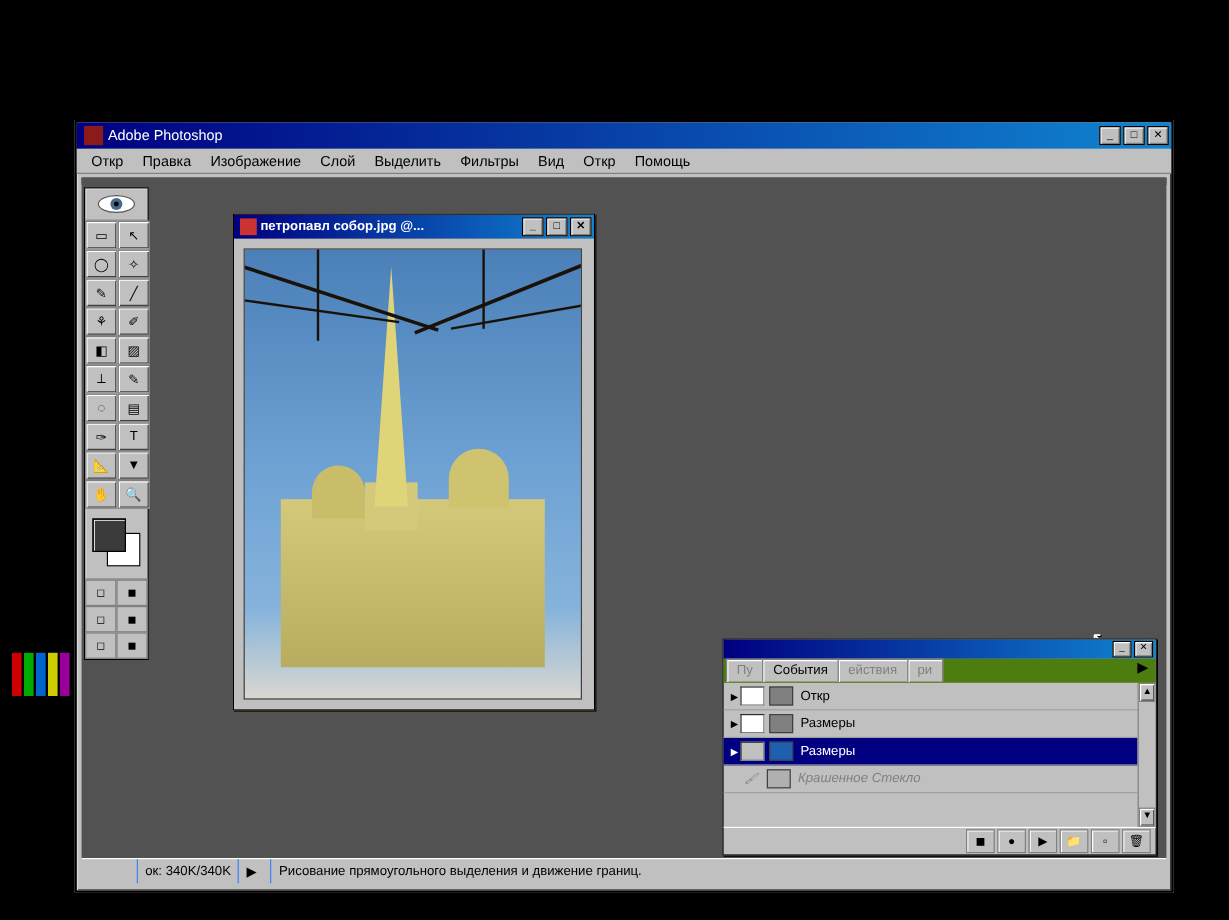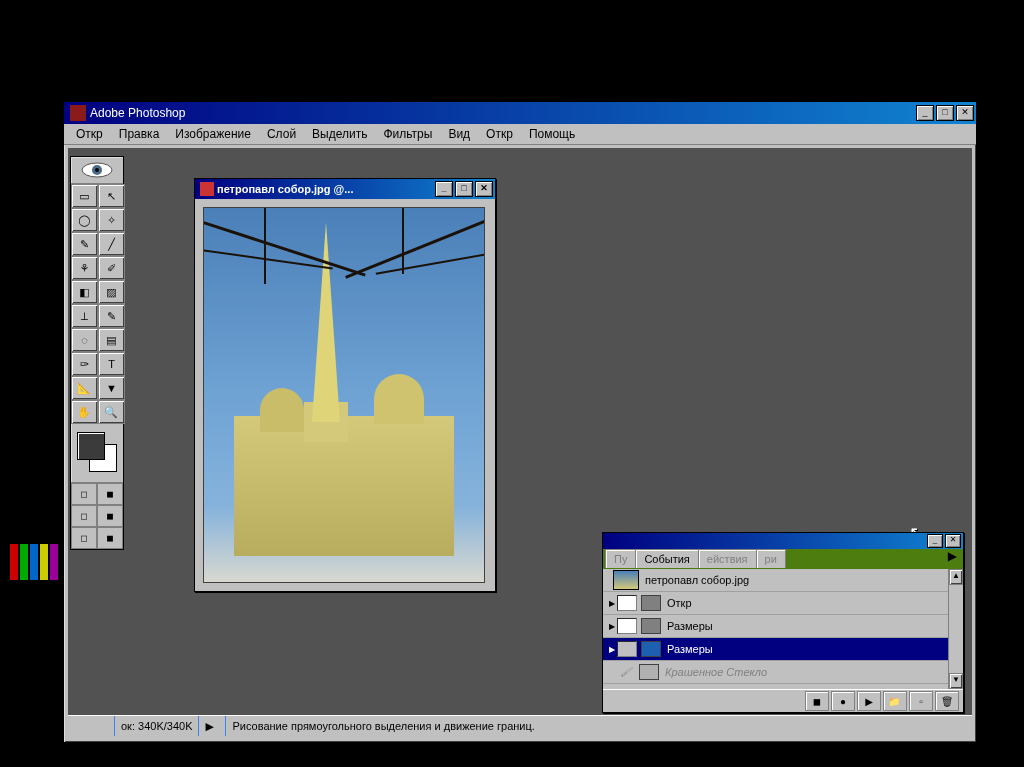--- a/index.html
+++ b/index.html
@@ -196,24 +196,20 @@
     </div>
     <div class="pal-tabs">
       <span class="pal-tab partial">Пу</span>
       <span class="pal-tab active">События</span>
       <span class="pal-tab partial">ействия</span>
       <span class="pal-tab partial">ри</span>
       <span class="pal-more">▶</span>
     </div>
     <div class="pal-body-wrap">
       <div class="pal-list">
-        <div class="pal-row head">
-          <span class="pal-thumb"></span>
-          <span>петропавл собор.jpg</span>
-        </div>
         <div class="pal-row">
           <span class="tri">▶</span>
           <span class="chk"></span>
           <span class="ic"></span>
           <span>Откр</span>
         </div>
         <div class="pal-row">
           <span class="tri">▶</span>
           <span class="chk"></span>
           <span class="ic"></span>

